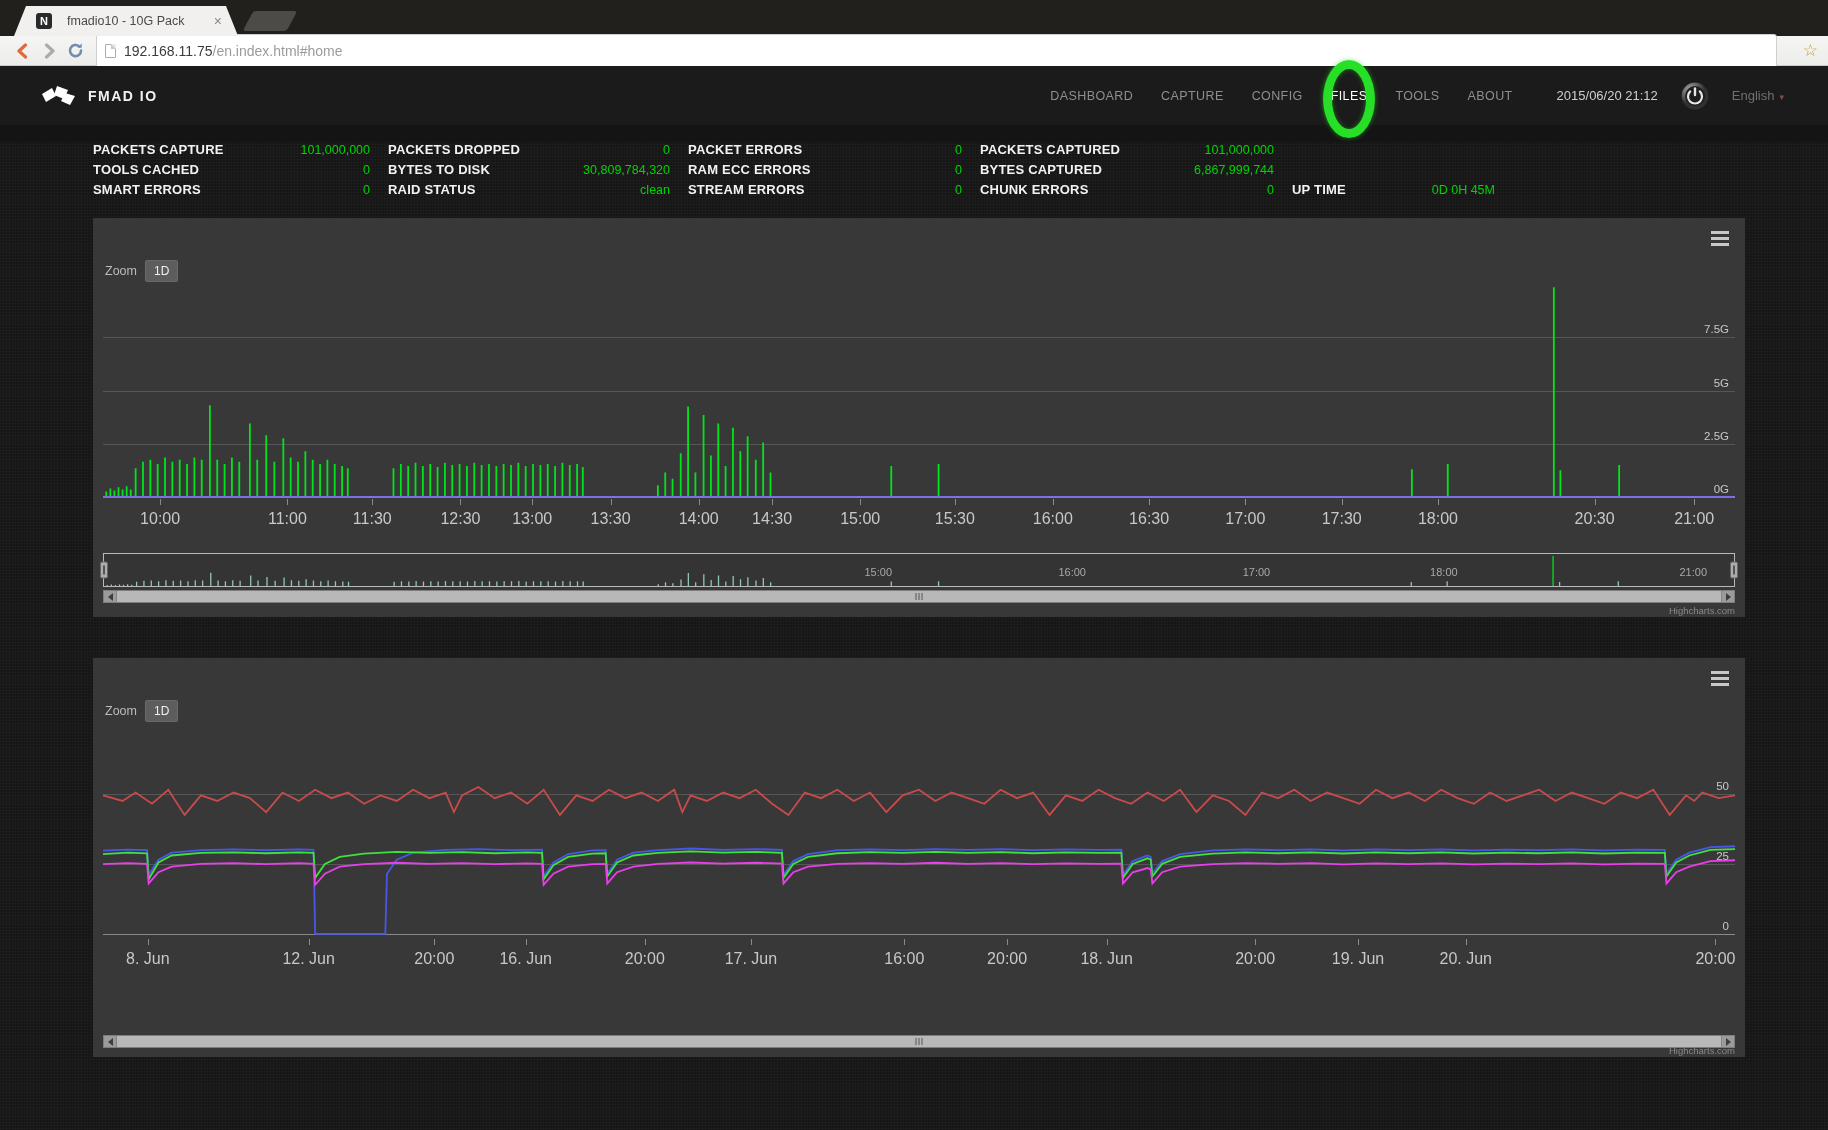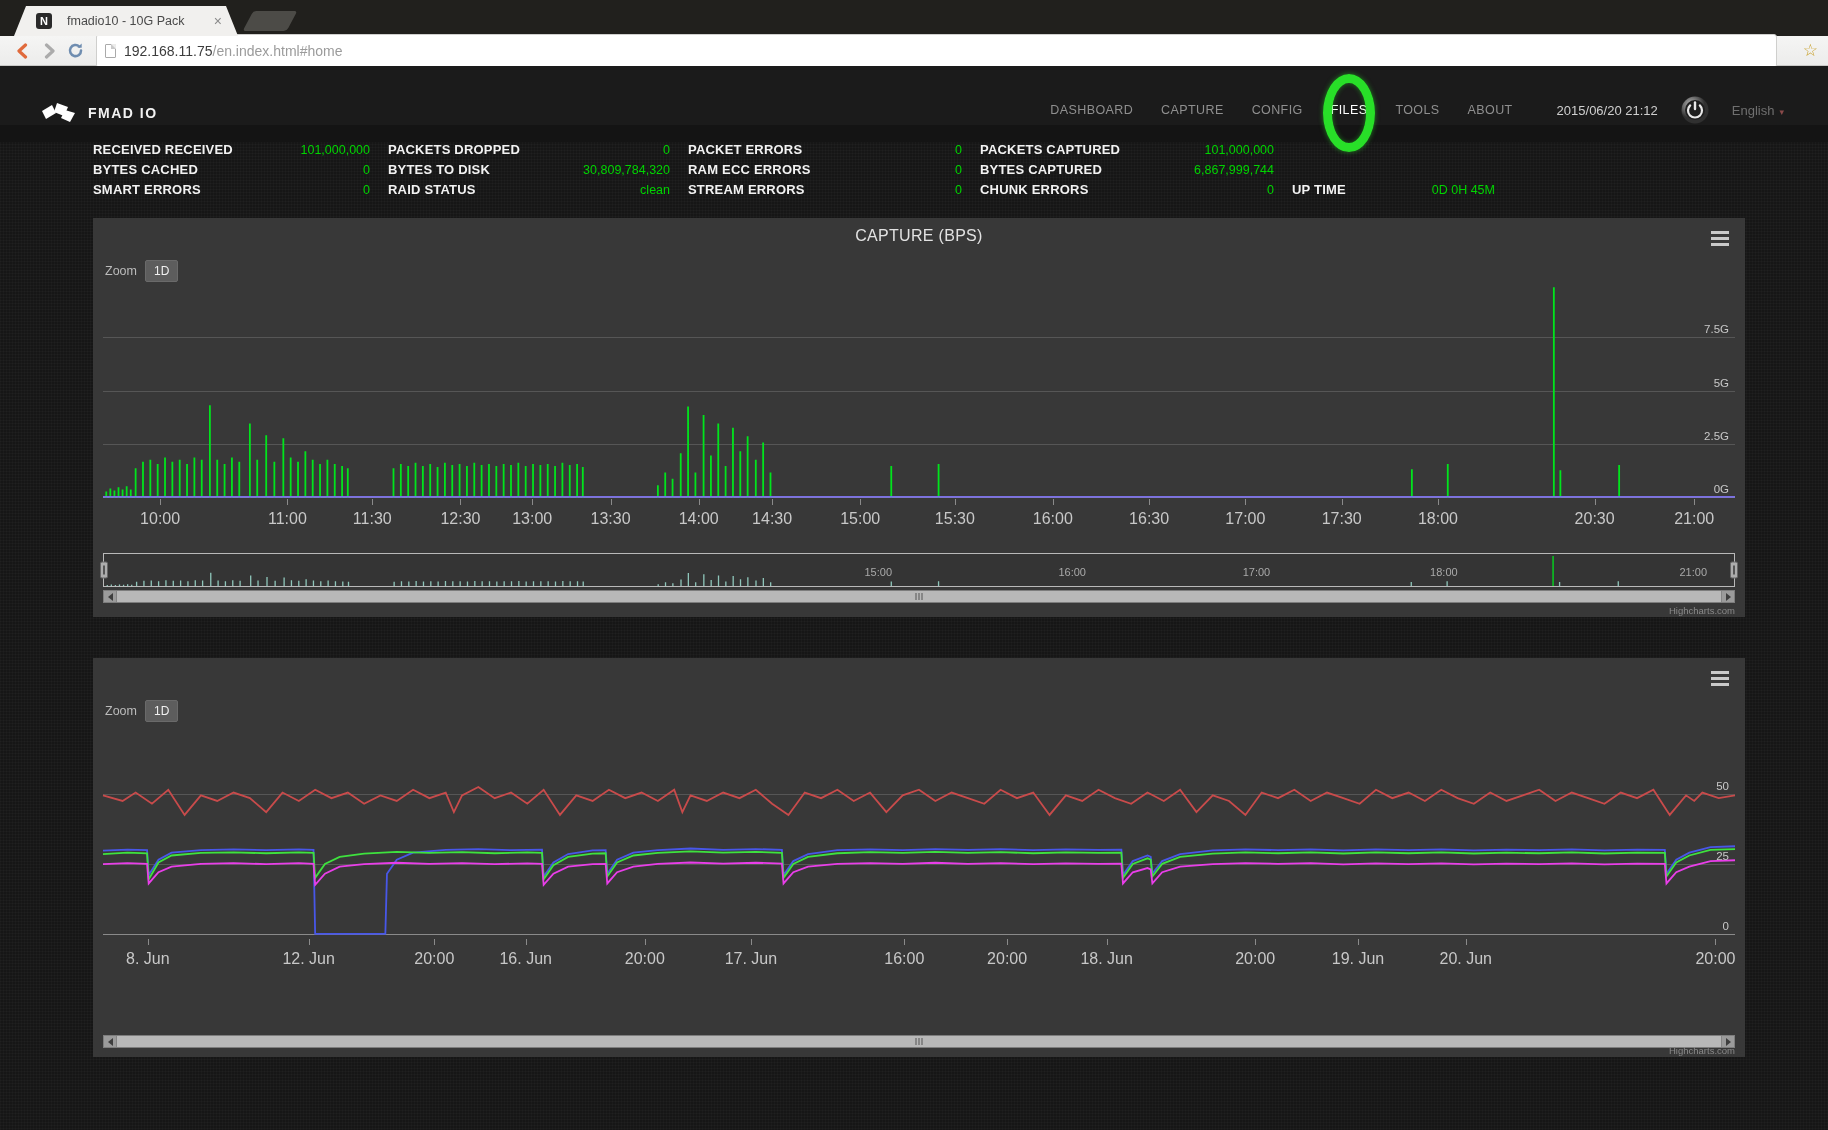--- a/index.html
+++ b/index.html
@@ -24,21 +24,21 @@
   .navbtn { width:26px; height:24px; display:flex; align-items:center; justify-content:center; }
   .urlbox { flex:1; height:23px; background:#ffffff; border:1px solid #cfcfcd; border-radius:3px;
             margin:0 26px 0 8px; display:flex; align-items:center; padding:16px 8px; }
   .urlbox .doc-ic { width:11px; height:14px; border:1px solid #aaa; border-radius:1px; position:relative; flex:none; margin-right:8px; background:#fff; }
   .urlbox .doc-ic:after{ content:""; position:absolute; right:-1px; top:-1px; border-style:solid; border-width:0 5px 5px 0; border-color:transparent #ececeb #c9c9c9 transparent; }
   .url { font-size:14px; color:#3c3c3c; white-space:nowrap; }
   .url .path { color:#9b9b9b; }
   .star { font-size:17px; color:#c9a22e; line-height:17px; }
 
   
-  .navbar { height:59px; background:#1b1b1b; display:flex; align-items:flex-end; padding:0 44px 0 40px; position:relative; z-index:5; }
+  .navbar { height:59px; background:#1b1b1b; display:flex; align-items:center; padding:0 44px 0 40px; position:relative; z-index:5; }
   .brand { display:flex; align-items:center; }
   .brand-name { color:#f2f2f2; font-size:14px; font-weight:bold; letter-spacing:1.5px; margin-left:10px; }
   .menu { margin-left:auto; display:flex; align-items:center; }
   .nav-item { color:#8f8f8f; font-size:12.5px; letter-spacing:0.4px; padding:0 14px; cursor:pointer; position:relative; }
   .nav-item.active { color:#ffffff; }
   .files-circle { position:absolute; left:50%; top:50%; transform:translate(-50%,-46%);
                   width:52px; height:78px; border:9px solid #28df28; border-radius:50%;
                   pointer-events:none; z-index:60;
                   box-shadow:0 0 5px rgba(40,223,40,.55), inset 0 0 5px rgba(40,223,40,.45); }
   .navdate { color:#cfcfcf; font-size:13px; margin-left:30px; white-space:nowrap; }
@@ -185,38 +185,38 @@
       </svg>
     </span>
     <span class="lang"><span>English</span><span class="caret">▾</span></span>
   </div>
 </div>
 
 <div class="main">
 
   <div class="statusgrid">
     <div class="cell">
-        <span class="lbl">RECEIVED RECEIVED</span>
+        <span class="lbl">PACKETS CAPTURE</span>
         <span class="val">101,000,000</span>
       </div>
     <div class="cell">
         <span class="lbl">PACKETS DROPPED</span>
         <span class="val">0</span>
       </div>
     <div class="cell">
         <span class="lbl">PACKET ERRORS</span>
         <span class="val">0</span>
       </div>
     <div class="cell">
         <span class="lbl">PACKETS CAPTURED</span>
         <span class="val">101,000,000</span>
       </div>
     <div class="cell"></div>
     <div class="cell">
-        <span class="lbl">BYTES CACHED</span>
+        <span class="lbl">TOOLS CACHED</span>
         <span class="val">0</span>
       </div>
     <div class="cell">
         <span class="lbl">BYTES TO DISK</span>
         <span class="val">30,809,784,320</span>
       </div>
     <div class="cell">
         <span class="lbl">RAM ECC ERRORS</span>
         <span class="val">0</span>
       </div>
@@ -241,21 +241,20 @@
         <span class="lbl">CHUNK ERRORS</span>
         <span class="val">0</span>
       </div>
     <div class="cell">
         <span class="lbl">UP TIME</span>
         <span class="val">0D 0H 45M</span>
       </div>
   </div>
 
   <div class="panel p1" id="chart0">
-    <div class="title">CAPTURE (BPS)</div>
     <div class="burger">
         <i></i>
         <i></i>
         <i></i>
       </div>
     <div class="zoomrow">
       <span class="zl">Zoom</span>
       <span class="zoombtn">1D</span>
     </div>
     <div class="plot">

